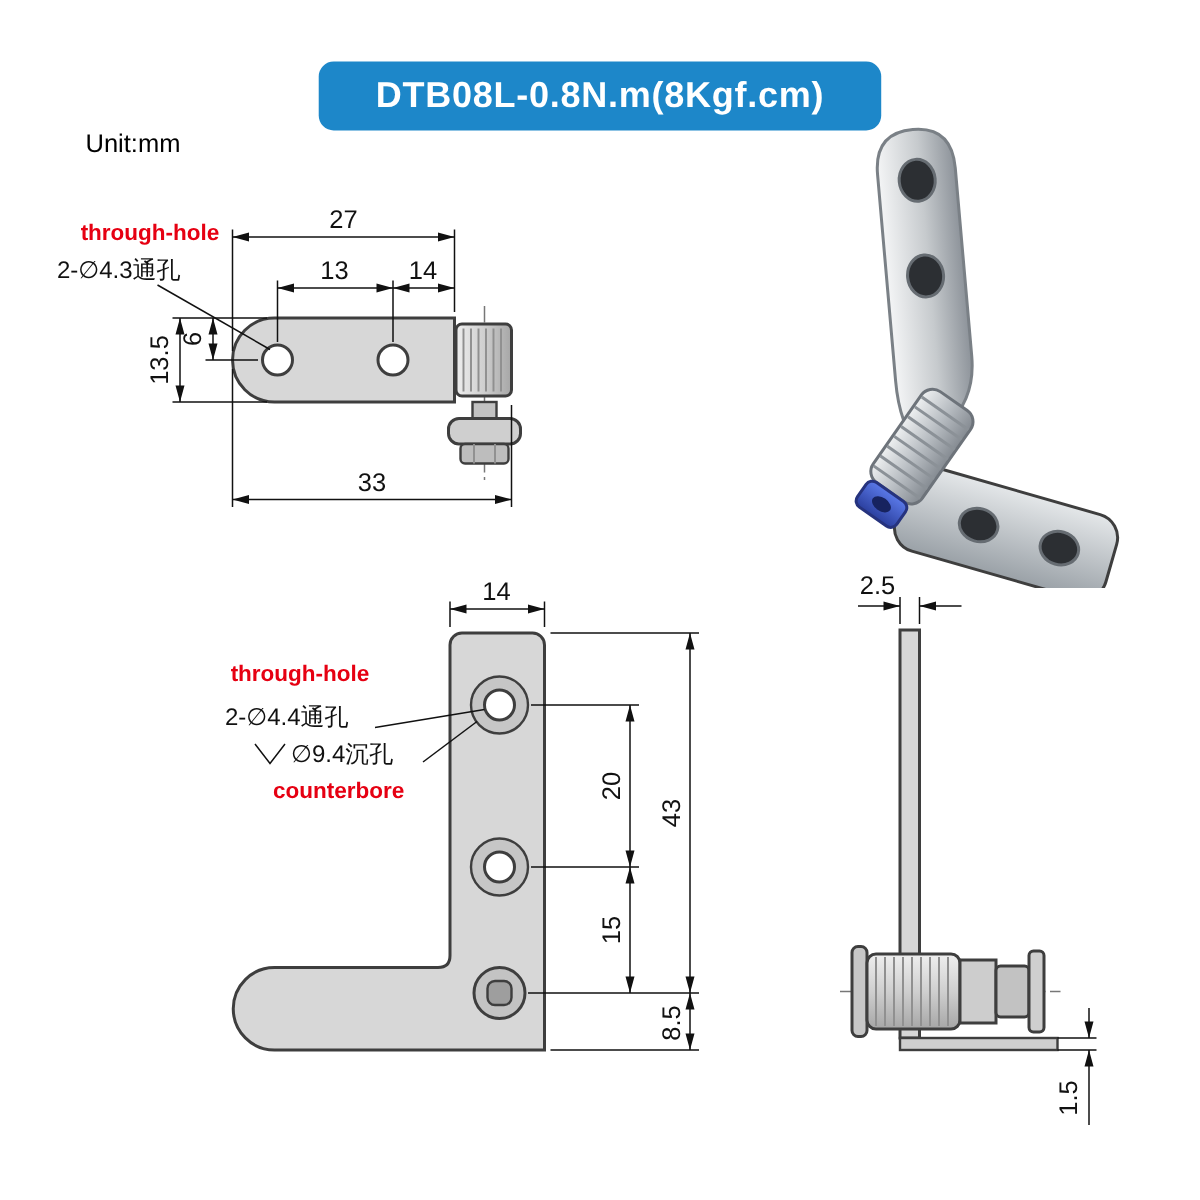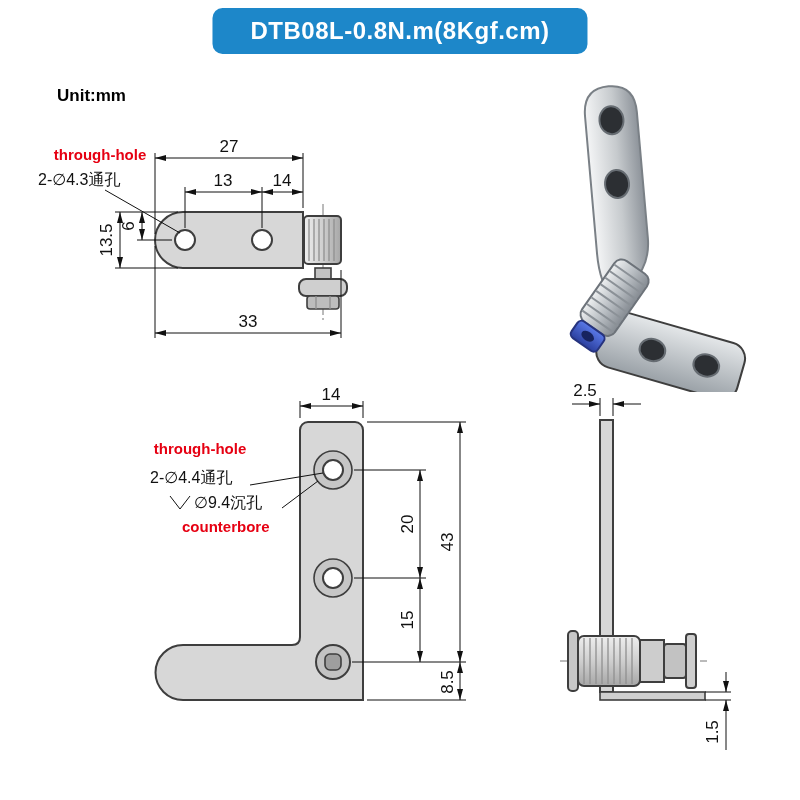--- a/index.html
+++ b/index.html
@@ -3,39 +3,39 @@
 <meta charset="utf-8">
 <style>
   * { margin:0; padding:0; box-sizing:border-box; }
   html,body { width:800px; height:800px; background:#ffffff; position:relative;
               font-family:"Liberation Sans", sans-serif; overflow:hidden; }
 
   #banner { position:absolute; top:8px; left:50%; transform:translateX(-50%);
             font-size:24px; font-weight:bold; padding:9px 38px; border-radius:10px;
             white-space:nowrap; letter-spacing:0.5px; }
 
-  #unit { position:absolute; top:86px; left:57px; font-size:17px; font-weight:bold; color:#000; }
+  #unit { position:absolute; top:86px; left:57px; font-size:17px; font-weight:normal; color:#000; }
 
   svg { position:absolute; }
   svg text { font-family:"Liberation Sans", sans-serif; }
 
   .dim-t  { font-size:17px; fill:#111; text-anchor:middle; }
   .spec-t { font-size:16px; fill:#111; }
   .red-t  { font-size:15px; font-weight:bold; }
 
   .thin   { stroke:#111; stroke-width:1; fill:none; }
   .edge2  { stroke:#3e3e3e; stroke-width:2; }
   .edge15 { stroke:#3e3e3e; stroke-width:1.6; }
   .knurl  { stroke:#909090; stroke-width:1.3; fill:none; }
   .cl     { stroke:#777; stroke-width:1; fill:none; stroke-dasharray:11 3 3 3; }
 </style>
 </head>
 <body>
 
-<div id="banner" style="background-color: rgb(29, 135, 201); color: rgb(255, 255, 255);">DTB08L-0.8N.m(8Kgf.cm)</div>
+<div id="banner" style="background-color: rgb(29, 135, 201); color: rgb(255, 255, 255); margin-top: 33px;">DTB08L-0.8N.m(8Kgf.cm)</div>
 
 <div id="unit">Unit:mm</div>
 
 <svg style="left:20px; top:128px;" width="450" height="235" viewBox="0 0 450 235">
   <defs>
     <marker id="arrTV" viewBox="0 0 12 8" markerWidth="12" markerHeight="8" refX="11.5" refY="4" orient="auto-start-reverse" markerUnits="userSpaceOnUse">
       <path d="M0.5,1 L11.5,4 L0.5,7 Z" fill="#111"></path>
     </marker>
     <linearGradient id="gCylTV" x1="0" y1="0" x2="1" y2="0">
       <stop offset="0" stop-color="#efefef"></stop>

